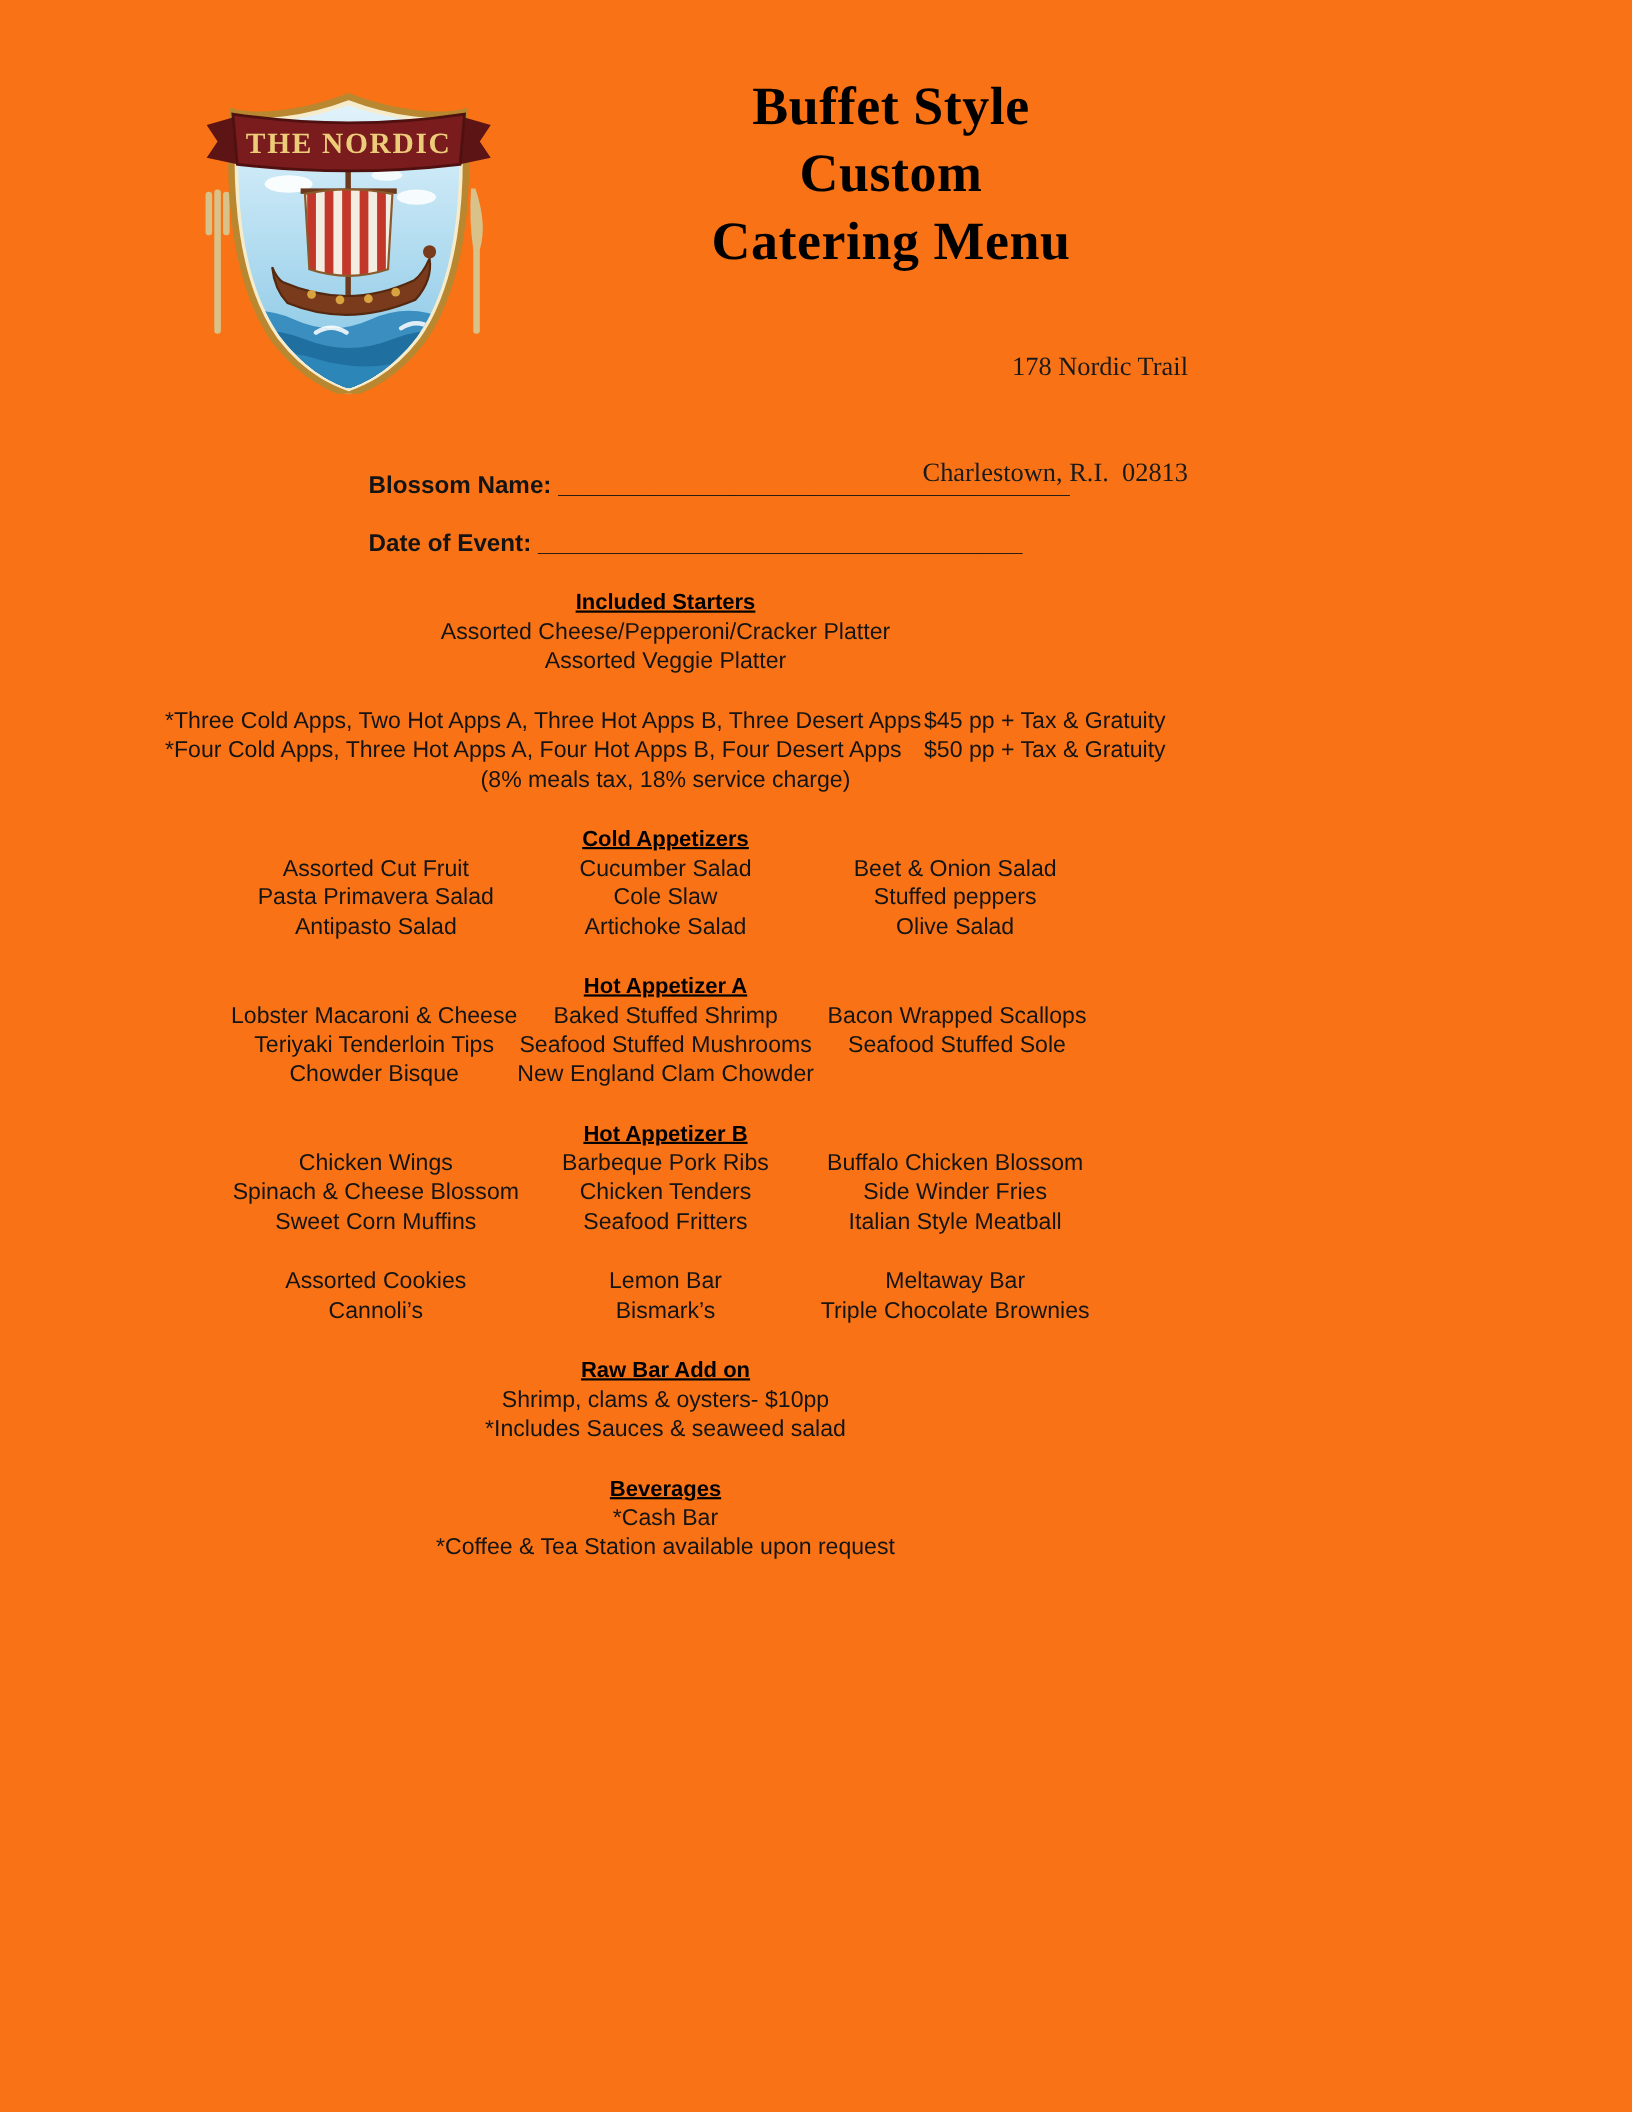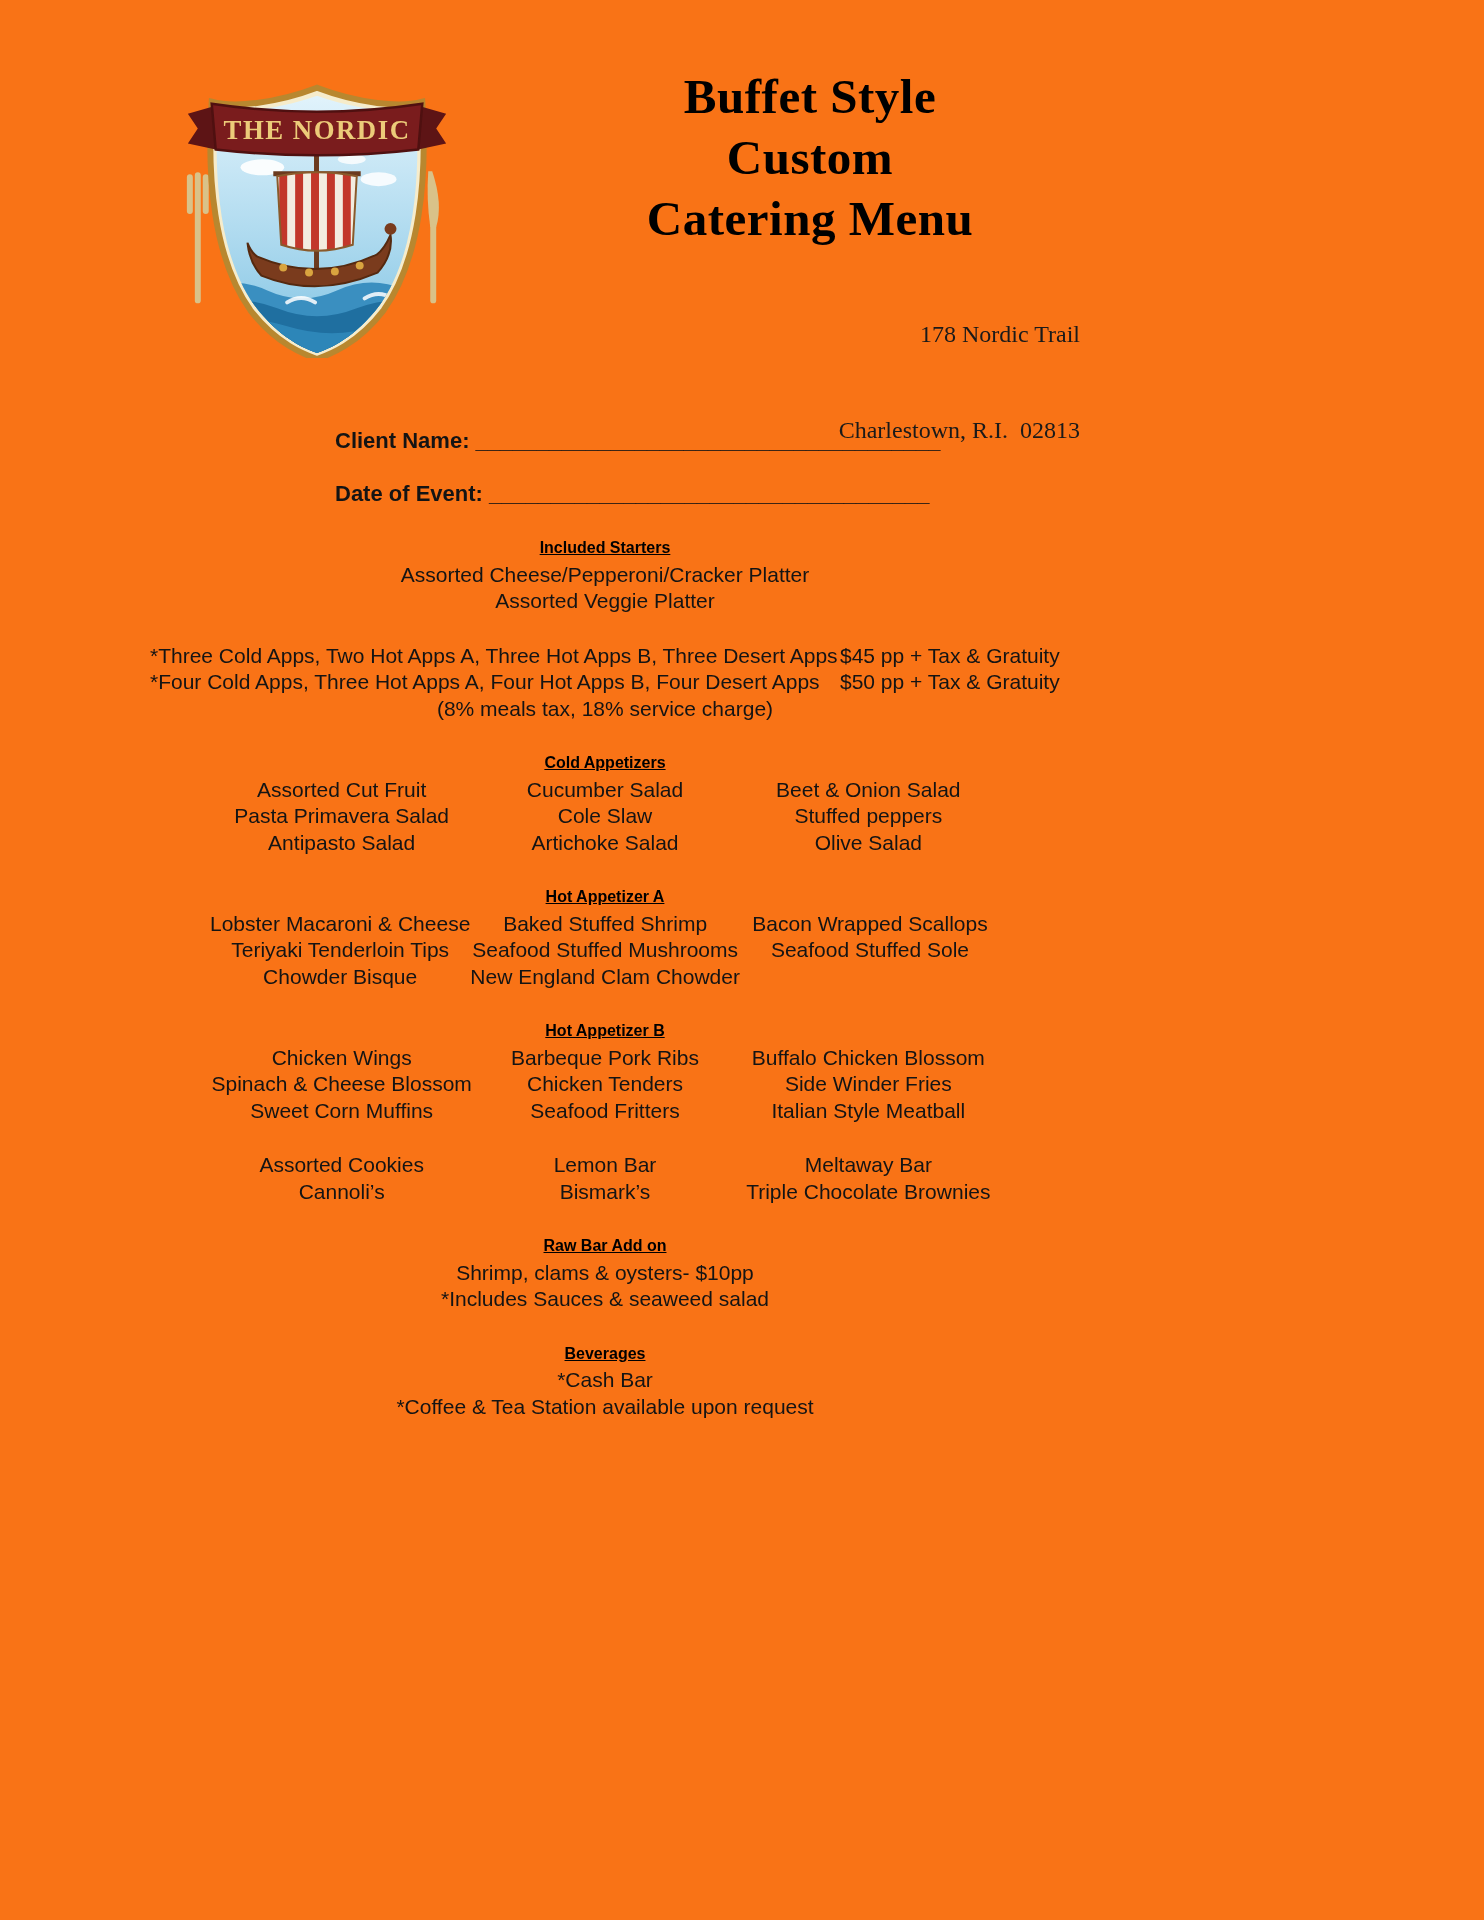--- a/index.html
+++ b/index.html
@@ -28,21 +28,21 @@
   .content {
     position:absolute; left:150px; top:428px; width:910px;
     font-size:21px; line-height:26.5px; color:#141414;
   }
   .form-line { padding-left:185px; font-weight:bold; white-space:nowrap; margin-bottom:26px; font-size:22px; }
   .form-blank { letter-spacing:0; }
 
   .sec { margin-top:28px; }
   .sec-head {
     font-weight:bold; text-decoration:underline; text-align:center;
-    font-size:16px; line-height:26.5px; color:#000;
+    font-size:20px; line-height:26.5px; color:#000;
   }
   .center-line { text-align:center; white-space:nowrap; }
 
   .pricing-row { display:flex; align-items:flex-start; white-space:nowrap; }
   .pricing-desc { flex:1 1 auto; text-align:left; }
   .pricing-price { flex:0 0 220px; text-align:left; }
 
   .grid3 { width:790px; margin:0 auto; display:grid; grid-template-columns:1fr 1fr 1fr; }
   .grid3 .cell { text-align:center; white-space:nowrap; line-height:26.5px; }
 </style>
@@ -120,21 +120,21 @@
     <div class="title-line">Catering Menu</div>
     <div class="address">
       <div class="address-line">178 Nordic Trail</div>
       <div class="address-line">Charlestown, R.I.  02813</div>
     </div>
   </header>
 
   <main class="content">
 
     <div class="form-line">
-      <span>Client Name:</span>
+      <span>Blossom Name:</span>
       <span class="form-blank">______________________________________</span>
     </div>
     <div class="form-line">
       <span>Date of Event:</span>
       <span class="form-blank">____________________________________</span>
     </div>
 
     <section class="sec">
       <h3 class="sec-head">Included Starters</h3>
       <div class="center-line">Assorted Cheese/Pepperoni/Cracker Platter</div>

